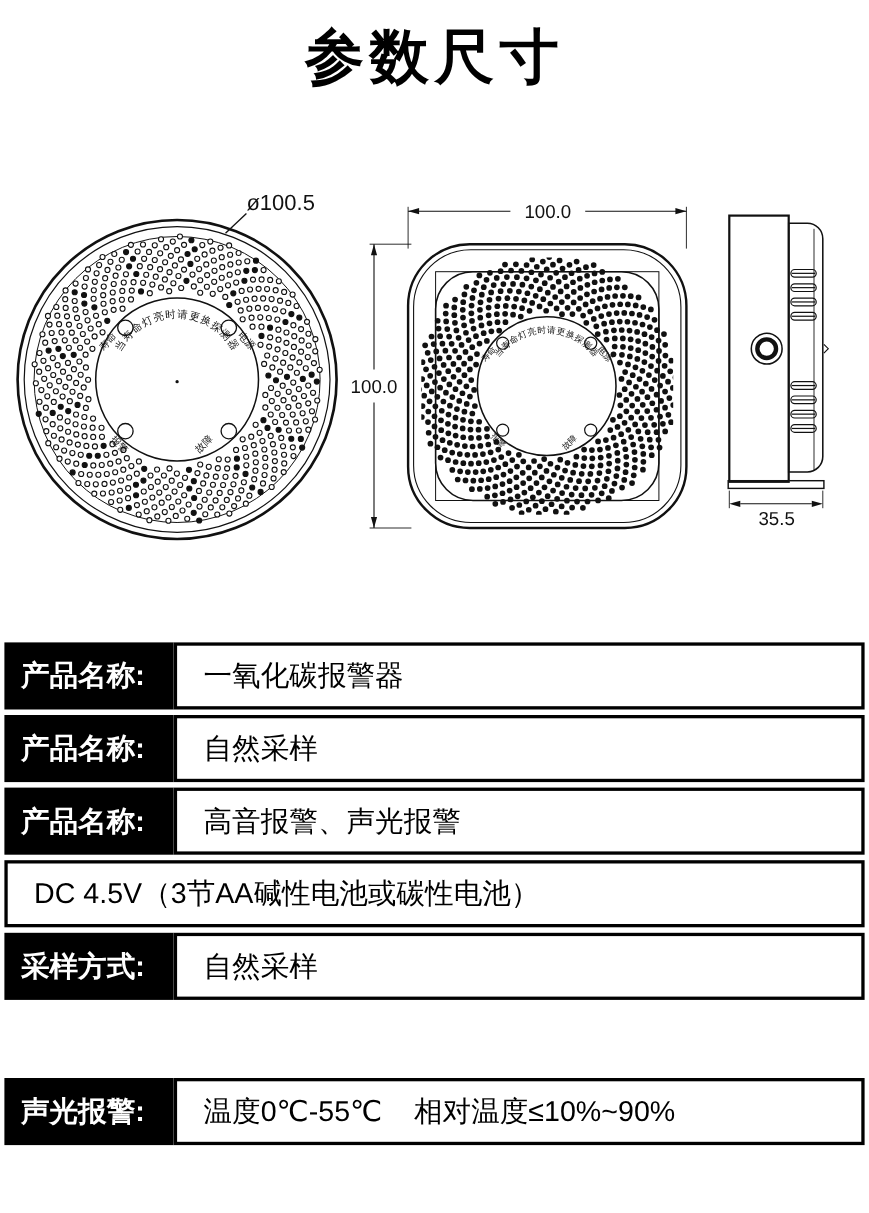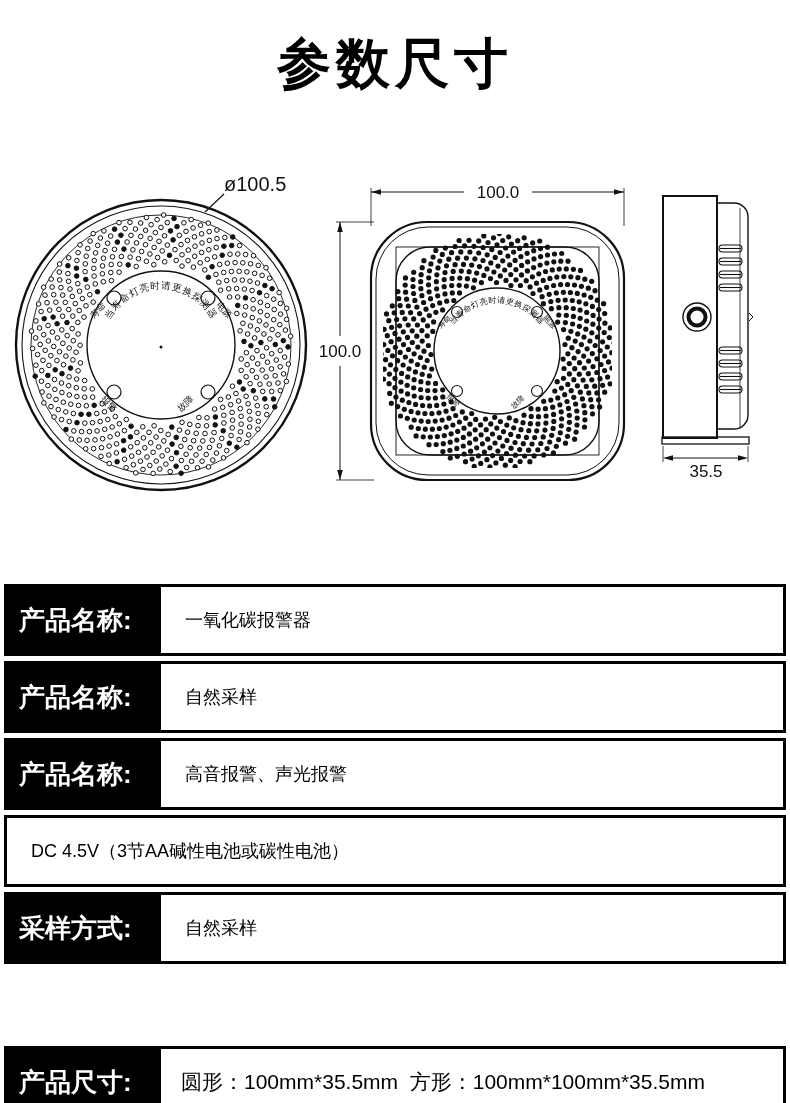--- a/index.html
+++ b/index.html
@@ -2,43 +2,43 @@
 <html><head>
 <meta charset="utf-8">
 <style>
   * { box-sizing: border-box; margin: 0; padding: 0; }
   html,body { background:#fff; }
   body {
     width: 790px; height: 1103px; position: relative; overflow: hidden;
     font-family: "Liberation Sans", "DejaVu Sans", sans-serif; color:#111;
   }
   .title {
-    position: absolute; top: 28px; left: 0; right: 0;
+    position: absolute; top: 16px; left: 0; right: 0;
     text-align: center; font-size: 54px; font-weight: 900;
     letter-spacing: 5px; color: #000;
   }
   svg.drawings { position: absolute; top: 0; left: 0; }
   .dim { font: 17px "Liberation Sans", sans-serif; fill:#111; stroke:none; }
   .dialabel { font: 20px "Liberation Sans", sans-serif; fill:#111; stroke:none; }
   .cjk-arc { font: 9.5px "Liberation Sans", sans-serif; fill:#111; stroke:none; letter-spacing:1px; }
   .cjk-arc-s { font: 8px "Liberation Sans", sans-serif; fill:#111; stroke:none; letter-spacing:.5px; }
   .led-label { font: 9px "Liberation Sans", sans-serif; fill:#111; stroke:none; }
   .led-label-s { font: 7.5px "Liberation Sans", sans-serif; fill:#111; stroke:none; }
 
   .spec-table { position: absolute; top: 584px; left: 4px; width: 782px; }
-  .spec-row { display: flex; height: 72px; margin-bottom: 5px; }
+  .spec-row { display: flex; height: 61px; margin-bottom: 5px; }
   .spec-label {
     width: 154px; background: #000; color: #fff; flex: none;
     font-size: 26px; font-weight: bold;
     display: flex; align-items: center; padding-left: 15px;
     white-space: pre;
   }
   .spec-value {
     flex: 1; background: #fff; color: #000; border: 3px solid #000;
-    font-size: 18px; display: flex; align-items: center; padding-left: 24px;
+    font-size: 26px; display: flex; align-items: center; padding-left: 24px;
     white-space: pre;
   }
   .spec-value.small { font-size: 21px; padding-left: 20px; }
 </style>
 </head>
 <body>
 
 <div class="page">
 
   <h1 class="title">参数尺寸</h1>
@@ -1224,21 +1224,18 @@
     <div class="spec-row">
       <div class="spec-value">DC 4.5V（3节AA碱性电池或碳性电池）</div>
     </div>
     <div class="spec-row">
       <div class="spec-label">采样方式:</div>
       <div class="spec-value">自然采样</div>
     </div>
     <div class="spec-row">
     </div>
     <div class="spec-row">
-      <div class="spec-label">产品尺寸:</div>
-      <div class="spec-value small">圆形：100mm*35.5mm  方形：100mm*100mm*35.5mm</div>
-    </div>
-    <div class="spec-row">
       <div class="spec-label">声光报警:</div>
+      <div class="spec-value">温度0℃-55℃    相对温度≤10%~90%</div>
     </div>
   </div>
 
 </div>
 
 </body></html>

